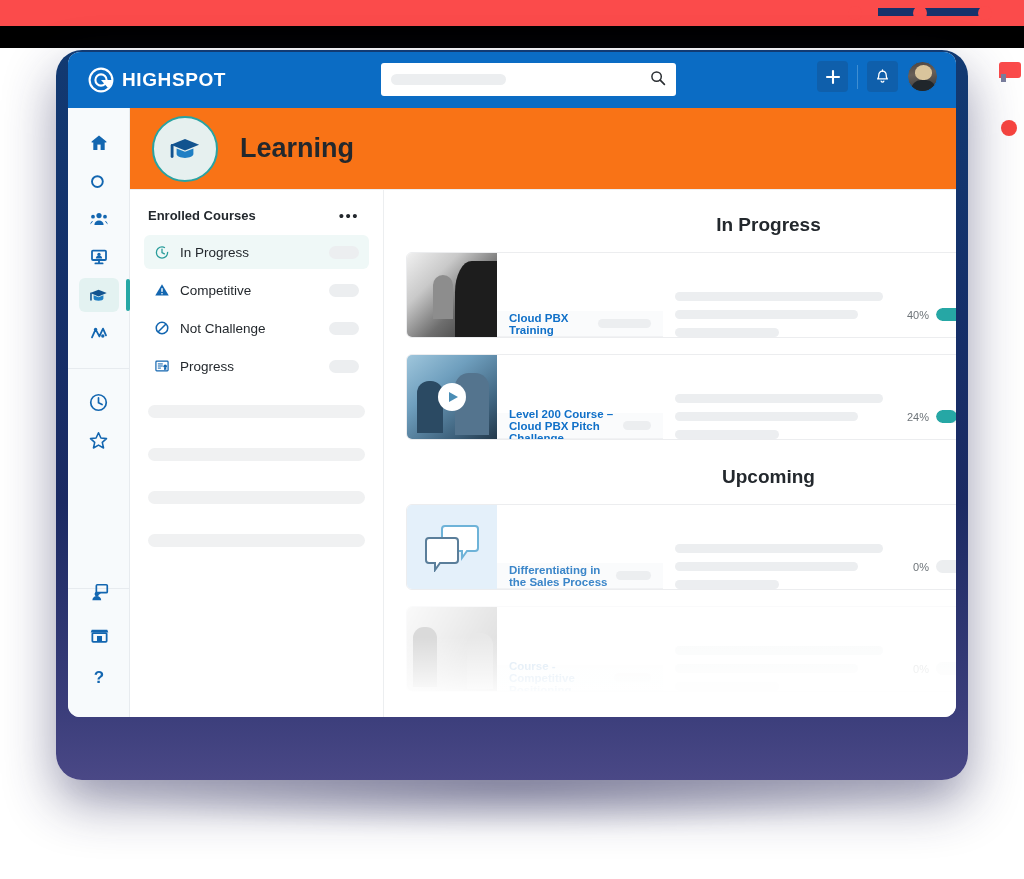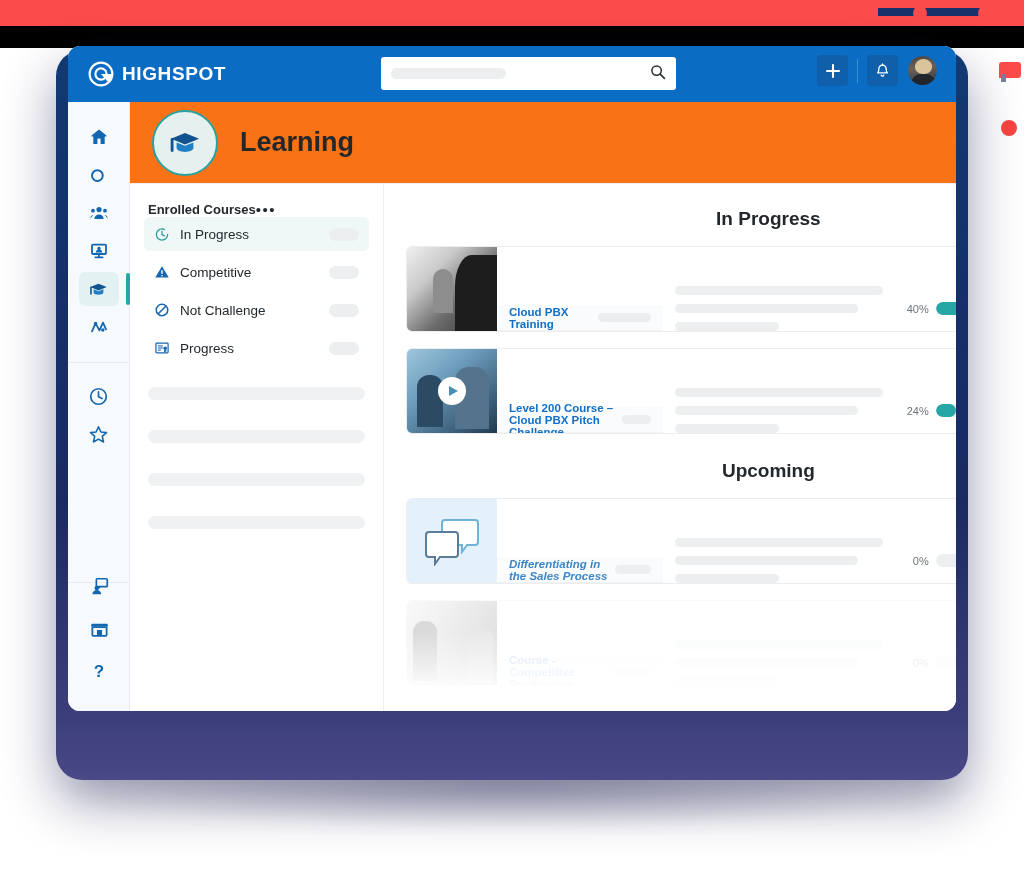--- a/index.html
+++ b/index.html
@@ -47,21 +47,21 @@
   }
   .device-shadow{
     position:absolute; left:60px; top:740px; width:905px; height:92px;
     border-radius:50%;
     background:radial-gradient(ellipse at center, rgba(40,40,90,.30) 0%, rgba(255,255,255,0) 72%);
     filter:blur(6px);
   }
 
   
   .screen{
-    position:absolute; left:68px; top:46px; width:888px; height:665px;
+    position:absolute; left:68px; top:52px; width:888px; height:665px;
     background:#ffffff; border-radius:12px; overflow:hidden;
   }
 
   
   .topnav{
     position:relative; height:56px; background:#0b6cc4;
     display:flex; align-items:center;
   }
   .brand{ display:flex; align-items:center; gap:8px; margin-left:20px; }
   .brand-mark{ width:26px; height:26px; }
@@ -135,22 +135,22 @@
   }
 
   .panes{ flex:1; display:flex; min-height:0; }
 
   
   .left-pane{
     width:254px; border-right:1px solid #eceef0; padding:18px 0 0 0;
     background:#fff;
   }
   .lp-head{
-    display:flex; align-items:center; justify-content:flex-start;
-    padding:0 24px 0 18px; 
+    display:flex; align-items:center; justify-content:space-between;
+    padding:0 24px 0 18px; margin-bottom:12px;
   }
   .lp-title{ font-size:13px; font-weight:700; color:#23282d; }
   .lp-dots{ color:#23282d; font-size:15px; letter-spacing:1.5px; line-height:8px; }
   .lp-item{
     display:flex; align-items:center; gap:10px;
     margin:0 14px 4px 14px; padding:9px 10px; border-radius:6px;
   }
   .lp-item.active{ background:#eff8f7; }
   .lp-item-label{ font-size:13.5px; color:#23282d; }
   .lp-pill{ margin-left:auto; width:30px; height:13px; border-radius:7px; background:#eceef0; }
@@ -498,21 +498,21 @@
 
           <div class="card">
             <div class="thumb thumb-c">
               <svg width="58" height="50" viewBox="0 0 58 50">
                 <path d="M22 4h30a3 3 0 0 1 3 3v19a3 3 0 0 1-3 3h-8l-5 7v-7H22a3 3 0 0 1-3-3V7a3 3 0 0 1 3-3z" fill="#ffffff" stroke="#6eb3d8" stroke-width="2"></path>
                 <path d="M6 16h26a3 3 0 0 1 3 3v19a3 3 0 0 1-3 3H17l-5 7v-7H6a3 3 0 0 1-3-3V19a3 3 0 0 1 3-3z" fill="#ffffff" stroke="#5a7e9a" stroke-width="2"></path>
               </svg>
             </div>
             <div class="card-main">
               <div class="card-head">
-                <span class="card-title" style="color:#3b86c9;font-style:italic;">Differentiating in the Sales Process</span>
+                <span class="card-title" style="color:#3b86c9;">Differentiating in the Sales Process</span>
                 <span class="card-head-ph"></span>
               </div>
               <div class="card-body">
                 <div class="card-lines">
                   <div class="ln w1"></div>
                   <div class="ln w2"></div>
                   <div class="ln w3"></div>
                 </div>
                 <div class="prog-wrap">
                   <span class="prog-pct">0%</span>

